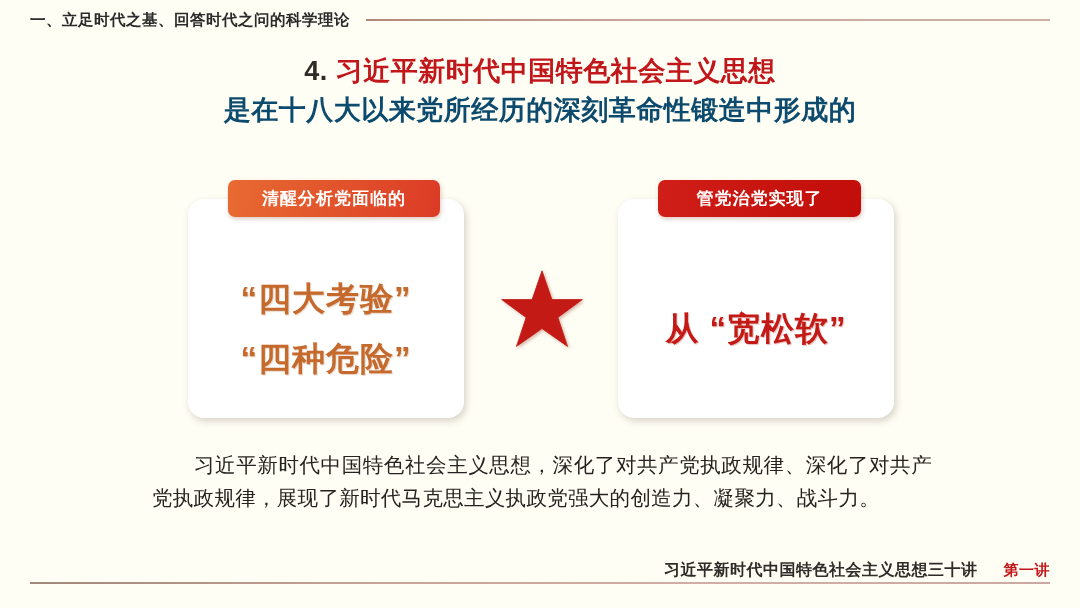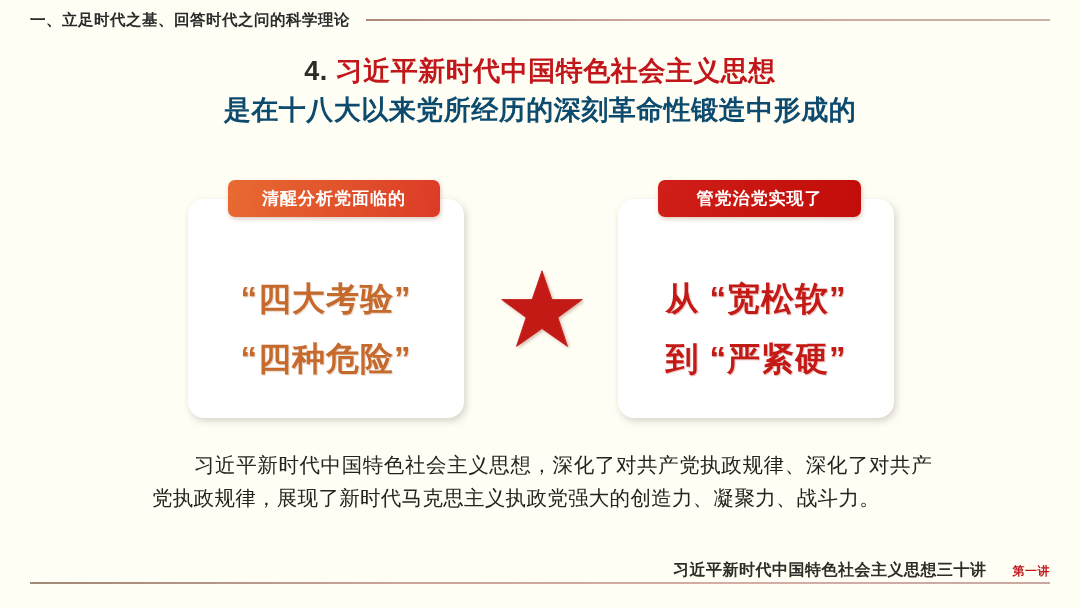--- a/index.html
+++ b/index.html
@@ -183,21 +183,21 @@
     gap: 26px;
     white-space: nowrap;
   }
   .footer-main {
     font-size: 16px;
     font-weight: bold;
     color: #2F2B28;
     letter-spacing: 0.5px;
   }
   .footer-accent {
-    font-size: 12px;
+    font-size: 15px;
     font-weight: bold;
     color: #C1171B;
     letter-spacing: 0.5px;
   }
 </style>
 </head>
 <body>
 
 <div class="header">
   <div class="header-label">一、立足时代之基、回答时代之问的科学理论</div>
@@ -216,21 +216,20 @@
   <div class="card-body">
     <div class="card-line orange-text">“四大考验”</div>
     <div class="card-line orange-text">“四种危险”</div>
   </div>
 </div>
 <div class="badge badge-left">清醒分析党面临的</div>
 
 <div class="card card-right">
   <div class="card-body">
     <div class="card-line red-text">从 “宽松软”</div>
-    <div class="card-line red-text">到 “严紧硬”</div>
   </div>
 </div>
 <div class="badge badge-right">管党治党实现了</div>
 
 <div class="star-wrap">
   <svg width="84" height="80" viewBox="0 0 100 95">
     <polygon points="50,2 61.8,36.3 98,36.3 68.9,57.6 80.4,92 50,70.8 19.6,92 31.1,57.6 2,36.3 38.2,36.3" fill="#C41A16" stroke="#C41A16" stroke-width="1" style="filter: drop-shadow(2px 2px 2px rgba(140,60,50,0.35));"></polygon>
   </svg>
 </div>
 

